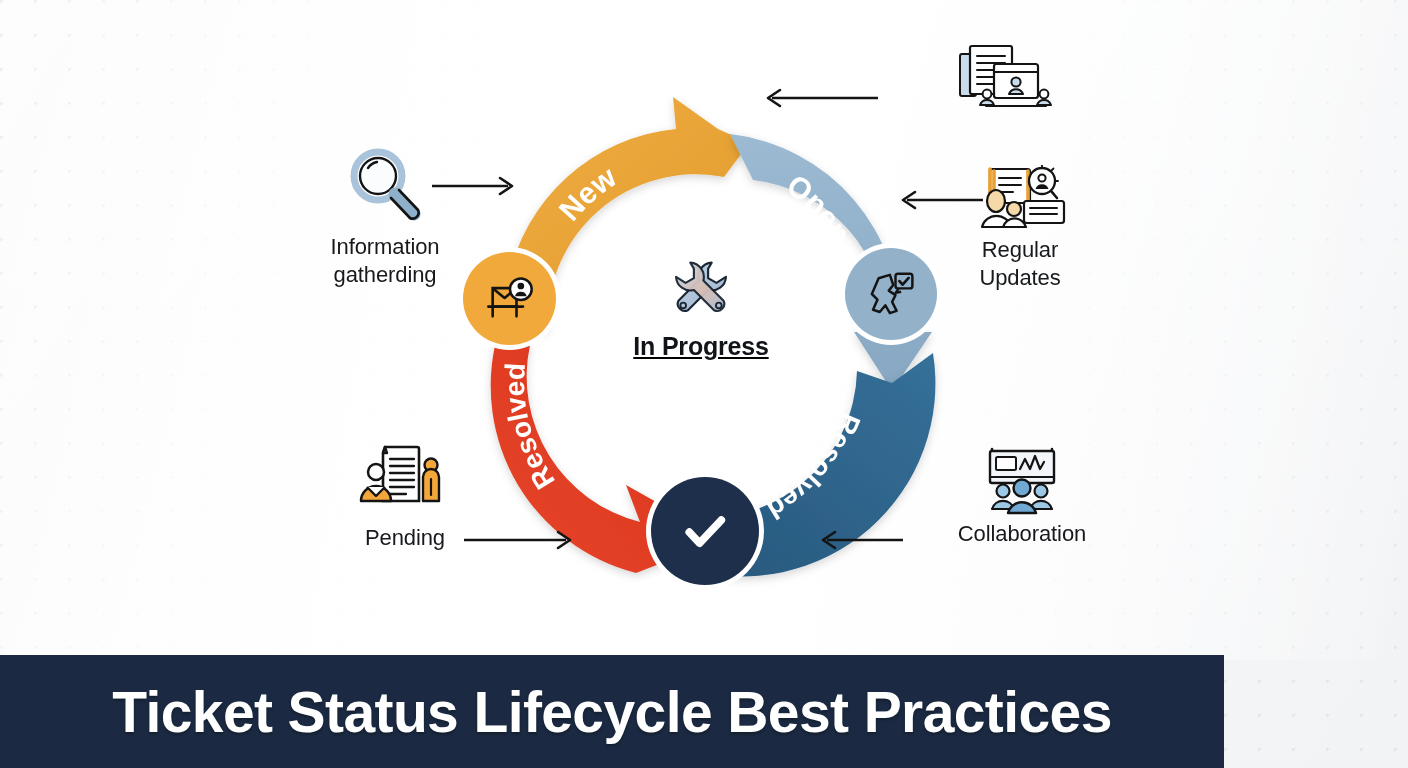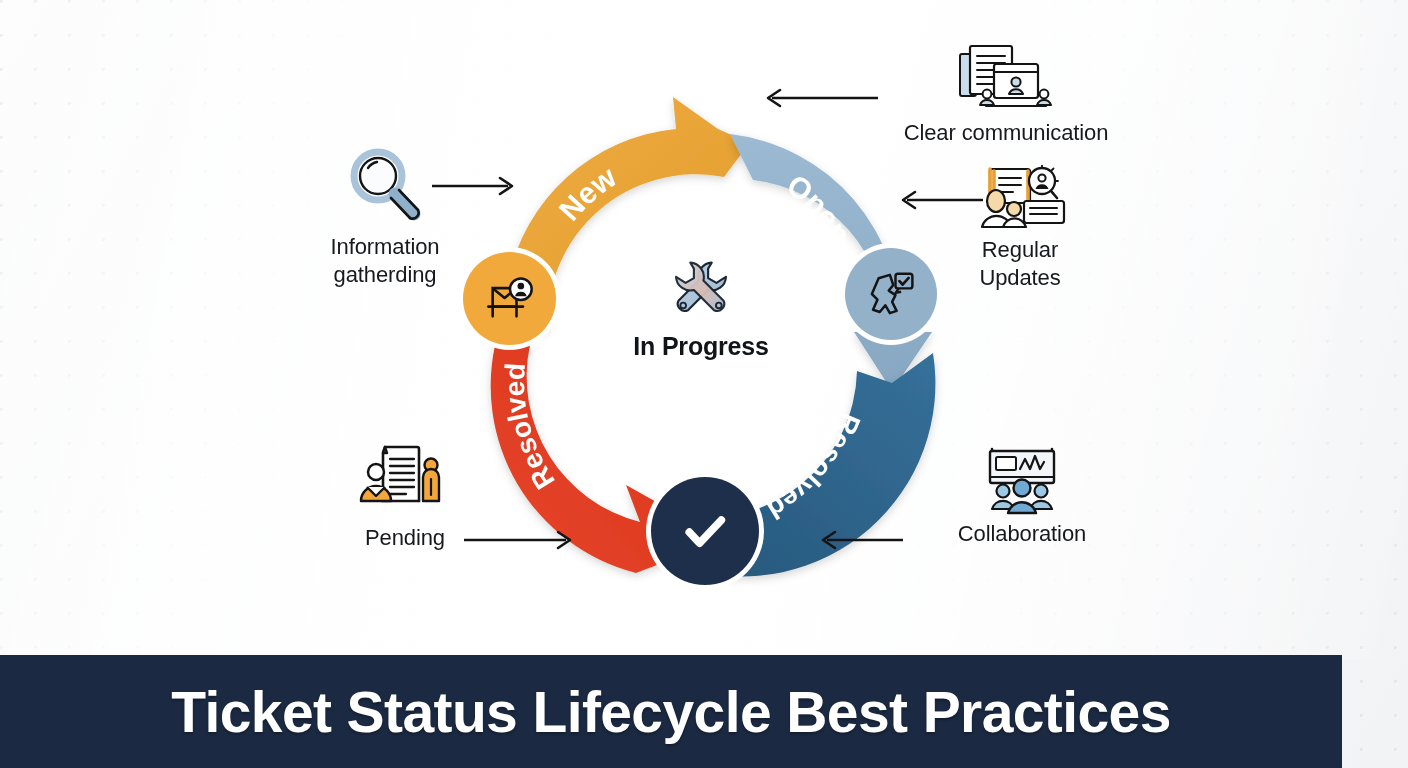--- a/index.html
+++ b/index.html
@@ -35,21 +35,21 @@
 
   
   #stage { position:absolute; top:0; left:0; width:1408px; height:655px; }
 
   
   #ring { position:absolute; left:430px; top:85px; width:550px; height:520px; }
 
   
   .center-wrap {
     position:absolute; left:597px; top:252px; width:208px; height:130px;
-    display:flex; flex-direction:column; align-items:center; justify-content:flex-start;
+    display:flex; flex-direction:column; align-items:center; justify-content:flex-start;text-decoration:underline;
   }
   .center-icon { width:76px; height:76px; }
   .center-label {
     font-size:25px; font-weight:bold; color:#111418; letter-spacing:-0.2px;
     margin-top:4px; white-space:nowrap;
   }
 
   
   .node {
     position:absolute; border-radius:50%;
@@ -72,21 +72,21 @@
   #item-regular { left:930px; top:165px; width:180px;align-items:center; }
   #item-collab  { left:932px; top:443px; width:180px; }
   #item-info    { left:300px; top:142px; width:170px; }
   #item-pending { left:345px; top:441px; width:120px; }
 
   
   .conn { position:absolute; }
 
   
   #banner {
-    position:absolute; left:0; bottom:0; width:1342px; height:113px;
+    position:absolute; left:0; bottom:0; width:1224px; height:113px;
     background:#1B2A42;
     display:flex; align-items:center; justify-content:center;
   }
   #banner-title {
     color:#ffffff; font-size:57px; font-weight:bold;
     letter-spacing:-0.6px; white-space:nowrap;
     text-shadow:0 2px 3px rgba(0,0,0,0.30);
   }
 </style>
 </head>
@@ -253,21 +253,20 @@
       <rect x="38" y="22" width="44" height="34" rx="2.5" fill="#ffffff" stroke="#141414" stroke-width="2.2"></rect>
       <path d="M38 30 h44" stroke="#141414" stroke-width="2"></path>
       <circle cx="60" cy="40" r="4.6" fill="#C9DCEB" stroke="#141414" stroke-width="2"></circle>
       <path d="M53 52 a7.6 7.6 0 0 1 14 0 z" fill="#C9DCEB" stroke="#141414" stroke-width="2" stroke-linejoin="round"></path>
       <circle cx="31" cy="52" r="4.4" fill="#ffffff" stroke="#141414" stroke-width="2"></circle>
       <path d="M24 63 a7.4 7.4 0 0 1 14 0 z" fill="#C9DCEB" stroke="#141414" stroke-width="2" stroke-linejoin="round"></path>
       <circle cx="88" cy="52" r="4.4" fill="#ffffff" stroke="#141414" stroke-width="2"></circle>
       <path d="M81 63 a7.4 7.4 0 0 1 14 0 z" fill="#C9DCEB" stroke="#141414" stroke-width="2" stroke-linejoin="round"></path>
       <path d="M30 64 h60" stroke="#141414" stroke-width="2.2" stroke-linecap="round"></path>
     </svg>
-    <div class="side-label">Clear communication</div>
   </div>
 
   <div class="side-item" id="item-regular">
     <svg class="side-icon" width="96" height="66" viewBox="0 0 96 66">
       <rect x="18" y="4" width="40" height="34" rx="2.5" fill="#ffffff" stroke="#141414" stroke-width="2.2"></rect>
       <path d="M18 4 v34 M22 6 v30" stroke="#E8A033" stroke-width="3.6" stroke-linecap="round"></path>
       <path d="M56 6 v30" stroke="#E8A033" stroke-width="3.6" stroke-linecap="round"></path>
       <g stroke="#141414" stroke-width="2" stroke-linecap="round">
         <path d="M27 13 h22"></path>
           <path d="M27 20 h22"></path>

